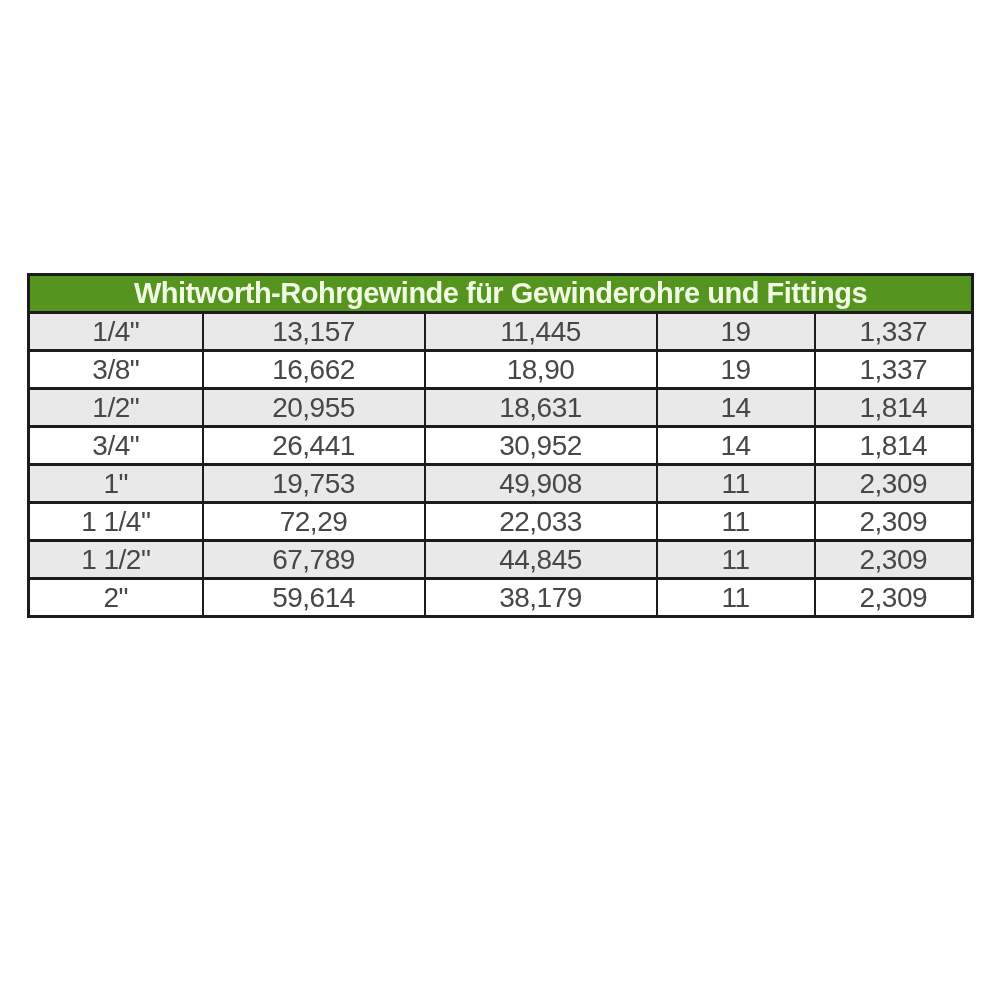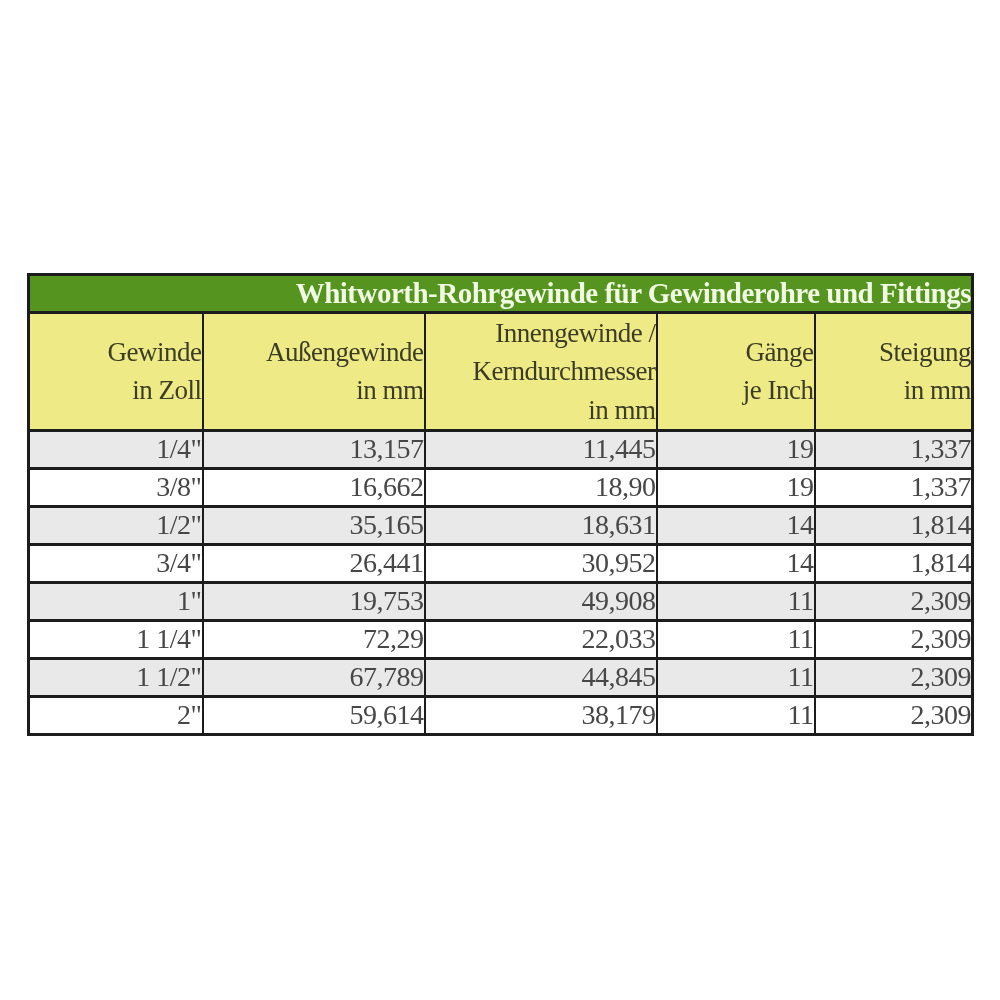--- a/index.html
+++ b/index.html
@@ -27,24 +27,23 @@
     width: 944px;
   }
   table.thread-table {
     width: 944px;
     table-layout: fixed;
     border-collapse: collapse;
     border: 3px solid var(--border);
   }
   .thread-table td, .thread-table th {
     border: 2px solid var(--border);
-    text-align: right;
+    text-align: center;
     vertical-align: middle;
     letter-spacing: -0.5px;
-    font-family: Liberation Serif, serif;
   }
   tr.title-row td {
     height: 38px;
     background: var(--title-bg);
     color: var(--title-fg);
     font-size: 29px;
     font-weight: bold;
     border-bottom-width: 3px;
   }
   tr.header-row th {
@@ -77,52 +76,39 @@
       <col style="width:174px">
       <col style="width:222px">
       <col style="width:232px">
       <col style="width:158px">
       <col style="width:158px">
     </colgroup>
     <thead>
       <tr class="title-row">
         <td colspan="5">Whitworth-Rohrgewinde für Gewinderohre und Fittings</td>
       </tr>
-      <tr class="header-row">
-        <th>Gewinde
-in Zoll</th>
-        <th>Außengewinde
-in mm</th>
-        <th>Innengewinde /
-Kerndurchmesser
-in mm</th>
-        <th>Gänge
-je Inch</th>
-        <th>Steigung
-in mm</th>
-      </tr>
     </thead>
     <tbody>
       <tr class="data-row alt">
         <td>1/4"</td>
         <td>13,157</td>
         <td>11,445</td>
         <td>19</td>
         <td>1,337</td>
       </tr>
       <tr class="data-row">
         <td>3/8"</td>
         <td>16,662</td>
         <td>18,90</td>
         <td>19</td>
         <td>1,337</td>
       </tr>
       <tr class="data-row alt">
         <td>1/2"</td>
-        <td>35,165</td>
+        <td>20,955</td>
         <td>18,631</td>
         <td>14</td>
         <td>1,814</td>
       </tr>
       <tr class="data-row">
         <td>3/4"</td>
         <td>26,441</td>
         <td>30,952</td>
         <td>14</td>
         <td>1,814</td>

